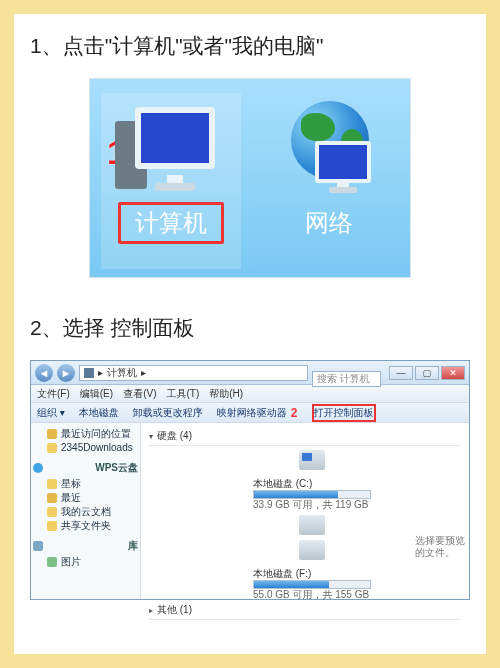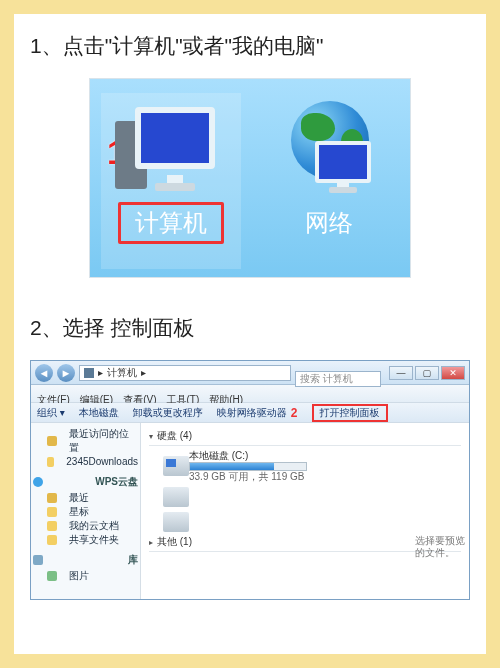--- a/index.html
+++ b/index.html
@@ -158,79 +158,80 @@
     height: 16px;
     border: 1px solid #9bb4cc;
     background: #fff;
     display: flex;
     align-items: center;
     padding: 0 4px;
     gap: 4px;
   }
   .addr .pc-ic { width:10px; height:10px; background:#5b7a96; }
   .search {
-    width: 86px;
+    width: 69px;
     height: 16px;
     border: 1px solid #9bb4cc;
     background: #fff;
     display:flex; align-items:center; padding:0 4px;
     color:#8a8a8a;
     margin-top:12px;
   }
   .winbtns { display:flex; gap:2px; margin-left:4px;}
   .winbtn { width:24px; height:14px; background:linear-gradient(#eef5fb,#cfe2f2); border:1px solid #9bb4cc; font-size:9px; display:flex;align-items:center;justify-content:center;}
   .winbtn.close{ background:linear-gradient(#f1999a,#d24a45); color:#fff;}
   .menubar {
     height: 18px;
     background: linear-gradient(#f4f8fc,#e4eef7);
-    display:flex; 
-    padding: 8px 6px;
+    display:flex; align-items:center;
+    padding: 0 6px;
     gap: 10px;
     border-bottom: 1px solid #cfdbe6;
   }
   .toolbar {
     height: 20px;
     background: linear-gradient(#edf4fb,#dce9f5);
     display:flex; align-items:center;
     padding: 0 6px;
     gap: 14px;
     border-bottom: 1px solid #cfdbe6;
     position: relative;
   }
   .toolbar .tb-item { color:#1a3a6e; }
-  .toolbar .tb-hl { border:2px solid #e33; padding:0 6px; }
+  .toolbar .tb-hl { border:2px solid #e33; padding:0 0; }
   .callout-2 { color:#e33; font-weight:bold; font-size:12px; margin-left:-10px;}
   .explorer-body { display:flex; height:calc(100% - 62px);}
   .sidebar {
     width: 110px;
     border-right: 1px solid #d5dee6;
     background: #f5f9fc;
     padding: 4px 2px;
   }
   .sb-group { margin-bottom: 6px; }
   .sb-head { font-weight:600; color:#355; display:flex; align-items:center; gap:4px; margin-bottom:2px; cursor:default;justify-content:space-between;}
-  .sb-item { padding-left: 14px; display:flex; align-items:center; gap:12px; line-height:14px; color:#234; cursor:default;}
+  .sb-item { padding-left: 14px; display:flex; align-items:center; gap:4px; line-height:14px; color:#234; cursor:default;}
   .sb-ic { width:10px; height:10px; border-radius:2px; display:inline-block;}
   .ic-recent{ background:#e2b84a;}
   .ic-folder{ background:#f3cf63;}
   .ic-desk{ background:#6696c9;}
   .ic-cloud{ background:#3fa4e8; border-radius:50%;}
   .ic-lib{ background:#7ea9c6;}
   .ic-vid{ background:#c66;}
   .ic-pic{ background:#7bbf86;}
   .content {
     flex:1;
     padding: 4px 8px;
     position: relative;
   }
   .sec-head { display:flex; align-items:center; gap:4px; border-bottom:1px solid #e1e7ec; padding:2px 0; color:#333;}
   .sec-head .tri { font-size:8px; color:#555;}
   .drive {
-    display:flex; align-items:center; 
+    display:flex; align-items:center; gap:8px;
     padding: 4px 0 1px 14px;
+    flex-direction: column;
   }
   .drv-ic { width:26px; height:20px; background:linear-gradient(#e4ebf1,#b9c6d0); border-radius:2px; position:relative;}
   .drv-ic.sys::after{ content:""; position:absolute; left:3px; top:3px; width:10px;height:8px;background:#3a78d6;}
   .drv-info { line-height:11px; }
   .cap-bar { width:118px; height:9px; border:1px solid #b2c0cb; background:#e9eff4; margin-top:1px; position:relative;}
   .cap-fill { height:100%; background:linear-gradient(#6fb7ef,#2d82d3);}
   .right-note { position:absolute; right:4px; bottom:40px; color:#7a7a7a; font-size:10px; line-height:12px; text-align:left;}
 </style>
 </head>
 <body>
@@ -315,26 +316,26 @@
               <span class="sb-ic ic-folder"></span>
               <span>2345Downloads</span>
             </div>
         </div>
         <div class="sb-group">
           <div class="sb-head">
               <span class="sb-ic ic-cloud"></span>
               <span>WPS云盘</span>
             </div>
           <div class="sb-item">
+              <span class="sb-ic ic-folder"></span>
+              <span>星标</span>
+            </div>
+          <div class="sb-item">
               <span class="sb-ic ic-recent"></span>
               <span>最近</span>
-            </div>
-          <div class="sb-item">
-              <span class="sb-ic ic-folder"></span>
-              <span>星标</span>
             </div>
           <div class="sb-item">
               <span class="sb-ic ic-folder"></span>
               <span>我的云文档</span>
             </div>
           <div class="sb-item">
               <span class="sb-ic ic-folder"></span>
               <span>共享文件夹</span>
             </div>
         </div>
@@ -364,20 +365,27 @@
                   <div class="cap-fill" style="width:72%"></div>
                 </div>
                 <div style="color:#666">33.9 GB 可用，共 119 GB</div>
               </div>
             </div>
             <div class="drive">
               <div class="drv-ic"></div>
             </div>
             <div class="drive">
               <div class="drv-ic"></div>
+              <div class="drv-info">
+                <div>本地磁盘 (F:)</div>
+                <div class="cap-bar">
+                  <div class="cap-fill" style="width:65%"></div>
+                </div>
+                <div style="color:#666">55.0 GB 可用，共 155 GB</div>
+              </div>
             </div>
           </div>
         <div class="sec-head">
           <span class="tri">▸</span>
           <span>其他 (1)</span>
         </div>
         <div class="right-note">
           <span>选择要预览</span><br>
           <span>的文件。</span>
         </div>

